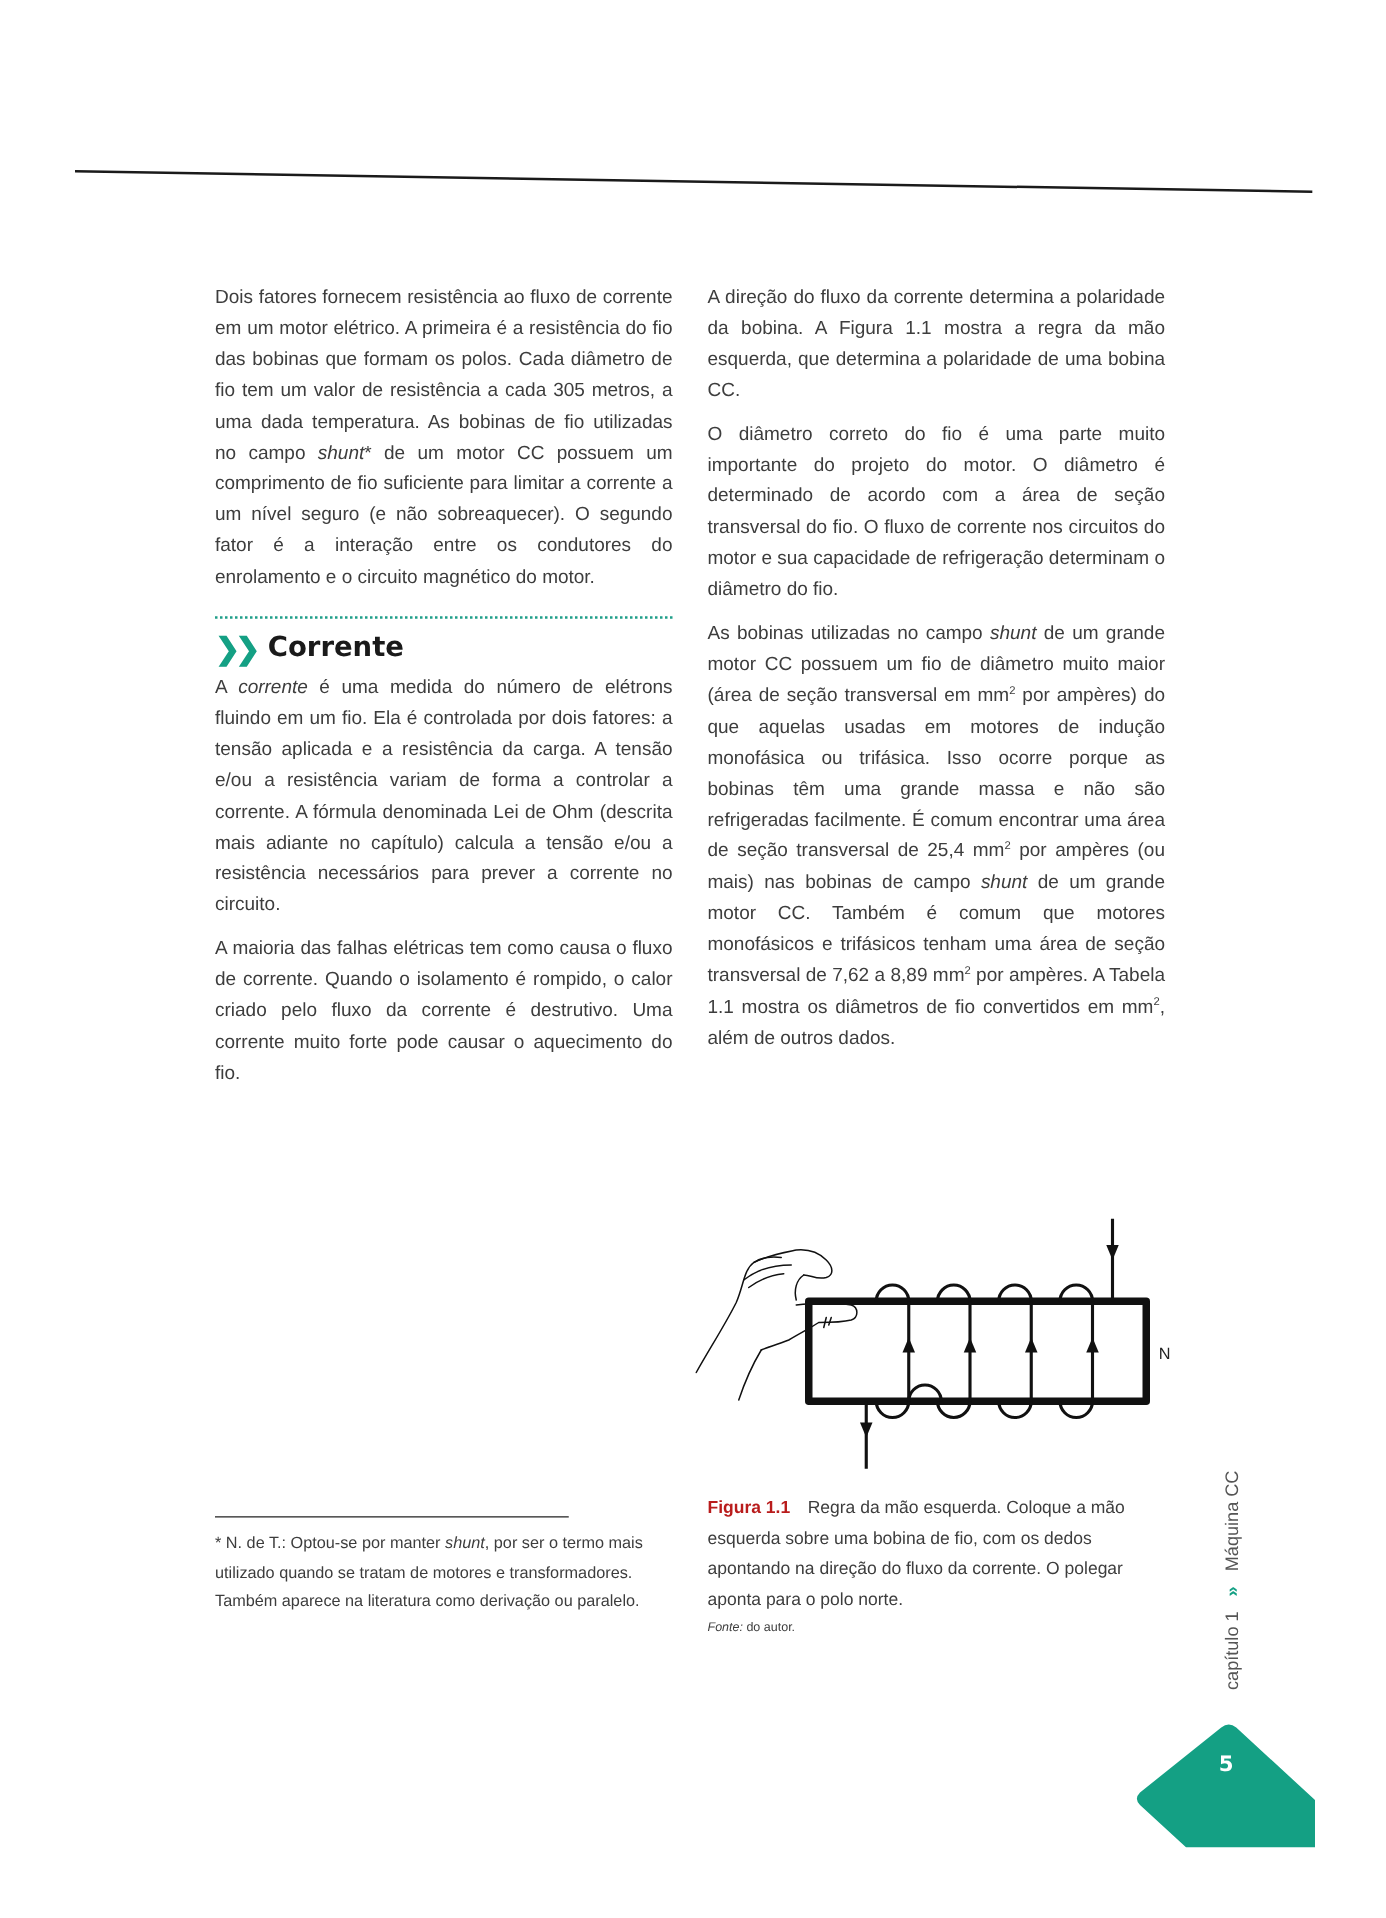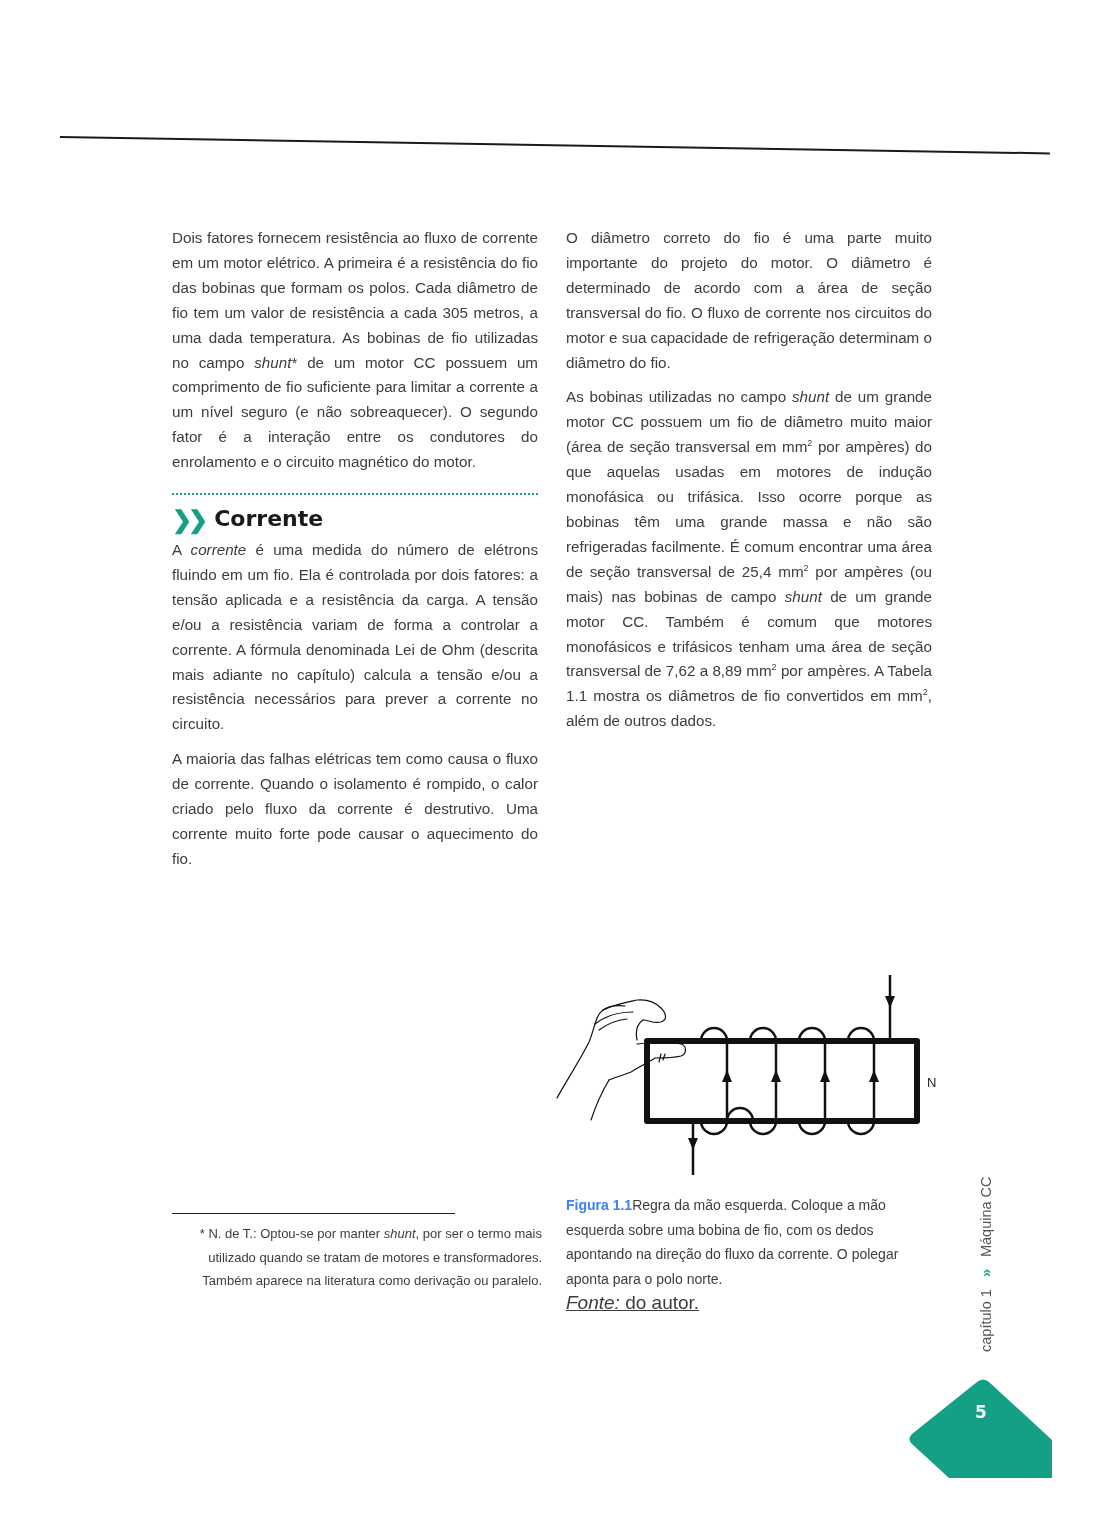--- a/index.html
+++ b/index.html
@@ -9,25 +9,25 @@
               transform-origin: left center; transform: rotate(0.95deg); }
   .col { position: absolute; font-size: 15.2px; line-height: 24.9px; color: #3d3d3d; text-align: justify; }
   .col-left { left: 172px; top: 226px; width: 366px; }
   .col-right { left: 566px; top: 226px; width: 366px; }
   .col p { margin: 0 0 10px 0; hyphens: manual; }
   .section-divider { height: 0; border-top: 2px dotted #1f9e89; margin: 18px 0 12px 0; }
   .section-title { display: flex; align-items: center; gap: 10px; margin: 0 0 6px 0; }
   .section-chevron { color: #14a084; font-size: 24px; font-weight: bold; line-height: 1; letter-spacing: -4px; }
   .section-title h2 { margin: 0; font-size: 22px; font-weight: bold; color: #1a1a1a; font-family: "DejaVu Sans", sans-serif; }
   .footnote-rule { position: absolute; left: 172px; top: 1213px; width: 283px; height: 1px; background: #222; }
-  .footnote { position: absolute; left: 172px; top: 1222px; width: 370px; font-size: 13px; line-height: 23.6px; color: #3d3d3d; text-align: right; }
+  .footnote { position: absolute; left: 172px; top: 1222px; width: 370px; font-size: 13px; line-height: 23.6px; color: #3d3d3d; }
   .figure { position: absolute; left: 555px; top: 970px; width: 400px; height: 210px; }
   .caption { position: absolute; left: 566px; top: 1193px; width: 370px; font-size: 14px; line-height: 24.5px; color: #3d3d3d; }
-  .caption-label { color: #3b82f6; font-weight: bold; margin-right: 0; }
-  .caption-source { font-size: 19px; text-decoration: underline; }
+  .caption-label { color: #b91c1c; font-weight: bold; margin-right: 14px; }
+  .caption-source { font-size: 10px; }
   .page-tab { position: absolute; left: 907px; top: 1378px; width: 145px; height: 100px; }
   .page-number { position: absolute; left: 975px; top: 1402px; color: #ffffff; font-weight: bold; font-size: 17px;
                  font-family: "DejaVu Sans", sans-serif; }
   sup { font-size: 9px; line-height: 0; }
   em { font-style: italic; }
 </style>
 </head>
 <body>
 
 <div class="top-rule"></div>
@@ -42,20 +42,21 @@
   </div>
 
   <p><span>A </span><em>corrente</em><span> é uma medida do número de elétrons fluindo em um fio. Ela é controlada por dois fatores: a tensão aplicada e a resistência da carga. A tensão e/ou a resistência variam de forma a controlar a corrente. A fórmula denominada Lei de Ohm (descrita mais adiante no capítulo) calcula a tensão e/ou a resistência necessários para prever a corrente no circuito.</span></p>
   <p>A maioria das falhas elétricas tem como causa o fluxo de corrente. Quando o isolamento é rompido, o calor criado pelo fluxo da corrente é destrutivo. Uma corrente muito forte pode causar o aquecimento do fio.</p>
 </div>
 
 <div class="footnote-rule"></div>
 <div class="footnote"><span>*  N. de T.: Optou-se por manter </span><em>shunt</em><span>, por ser o termo mais utilizado quando se tratam de motores e transformadores. Também aparece na literatura como derivação ou paralelo.</span></div>
 
 <div class="col col-right">
+  <p>A direção do fluxo da corrente determina a polaridade da bobina. A Figura 1.1 mostra a regra da mão esquerda, que determina a polaridade de uma bobina CC.</p>
   <p>O diâmetro correto do fio é uma parte muito importante do projeto do motor. O diâmetro é determinado de acordo com a área de seção transversal do fio. O fluxo de corrente nos circuitos do motor e sua capacidade de refrigeração determinam o diâmetro do fio.</p>
   <p><span>As bobinas utilizadas no campo </span><em>shunt</em><span> de um grande motor CC possuem um fio de diâmetro muito maior (área de seção transversal em mm</span><sup>2</sup><span> por ampères) do que aquelas usadas em motores de indução monofásica ou trifásica. Isso ocorre porque as bobinas têm uma grande massa e não são refrigeradas facilmente. É comum encontrar uma área de seção transversal de 25,4 mm</span><sup>2</sup><span> por ampères (ou mais) nas bobinas de campo </span><em>shunt</em><span> de um grande motor CC. Também é comum que motores monofásicos e trifásicos tenham uma área de seção transversal de 7,62 a 8,89 mm</span><sup>2</sup><span> por ampères. A Tabela 1.1 mostra os diâmetros de fio convertidos em mm</span><sup>2</sup><span>, além de outros dados.</span></p>
 </div>
 
 <div class="figure">
   <svg width="400" height="210" viewBox="0 0 400 210">
 
     <g fill="none" stroke="#111" stroke-width="1.2" stroke-linecap="round">
       <path d="M 2 128 C 12 110, 25 90, 34 72 C 40 58, 40 46, 48 40 C 60 34, 72 32, 82 30 C 92 29, 100 32, 106 38 C 112 44, 112 50, 106 52 C 98 54, 94 50, 88 50"></path>
       <path d="M 48 40 C 54 36, 62 35, 70 36"></path>

